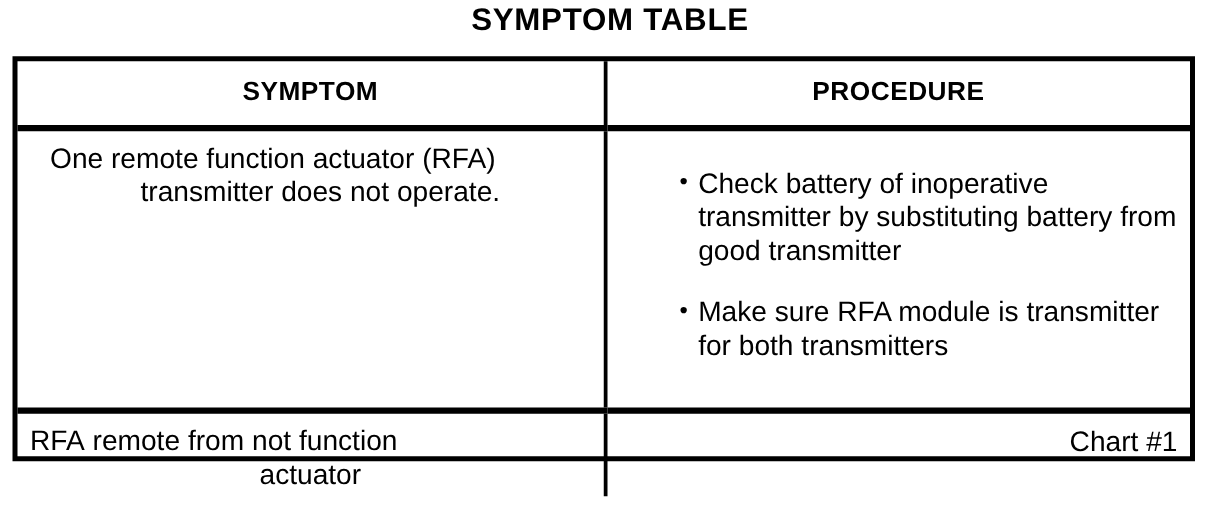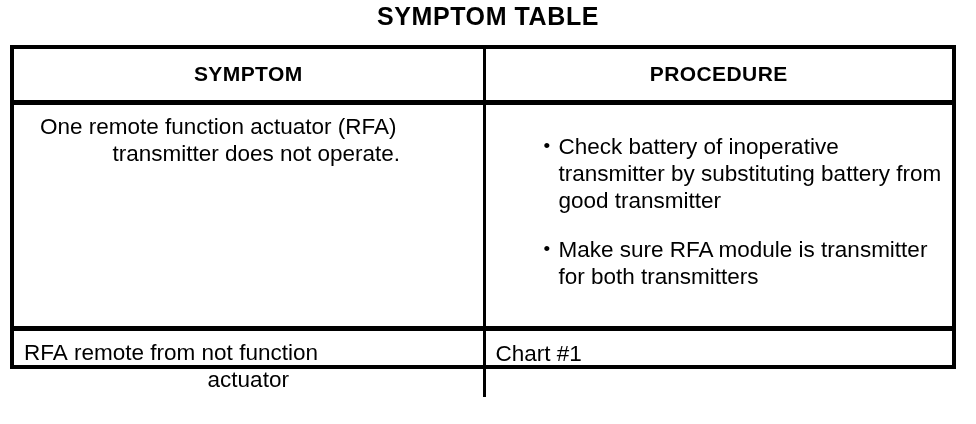--- a/index.html
+++ b/index.html
@@ -119,21 +119,21 @@
     left: 32px;
     top: -1px;
     font-size: 19px;
     line-height: 27px;
   }
   .proc-text { display: block; margin-top: 20px; }
 
   .chart-ref {
     font-size: 22.5px;
     line-height: 27px;
-    text-align: left;
+    text-align: right;
     padding-top: 1px;
   }
 </style>
 </head>
 <body>
 
 <div class="page">
 
   <div class="table-title">SYMPTOM TABLE</div>
 

